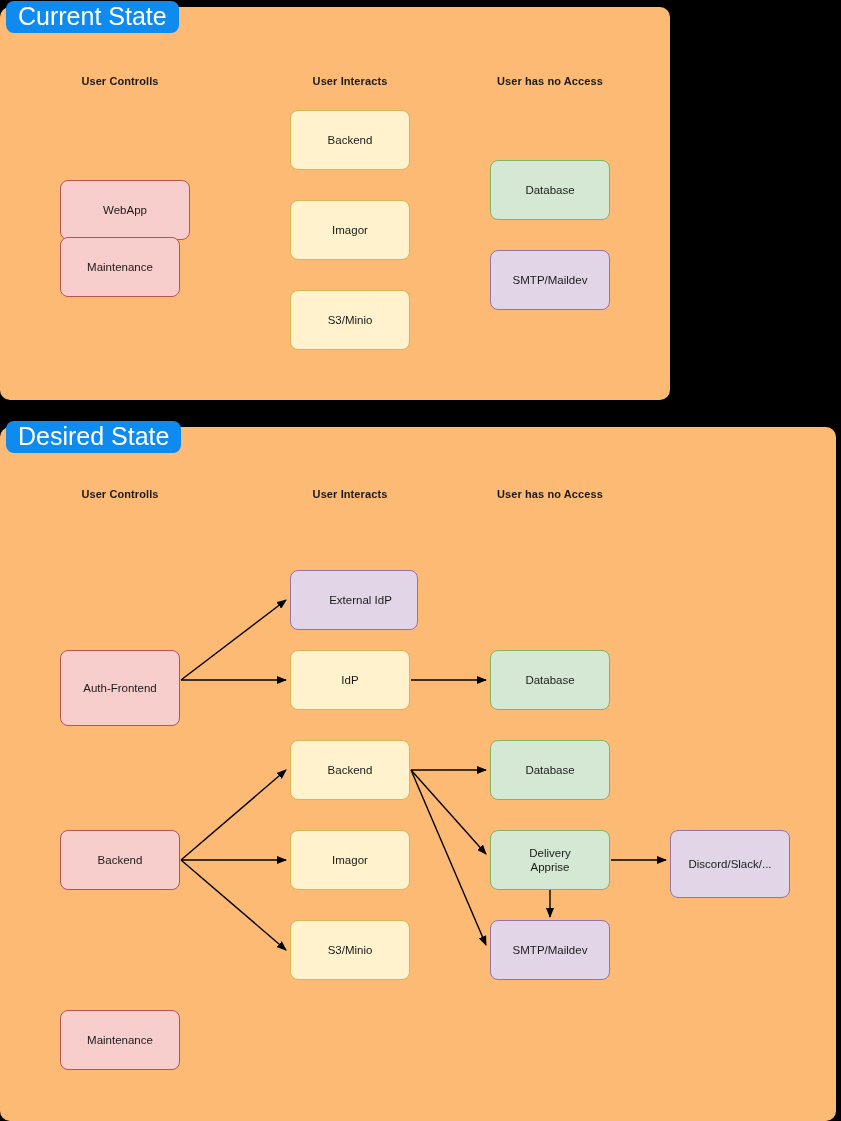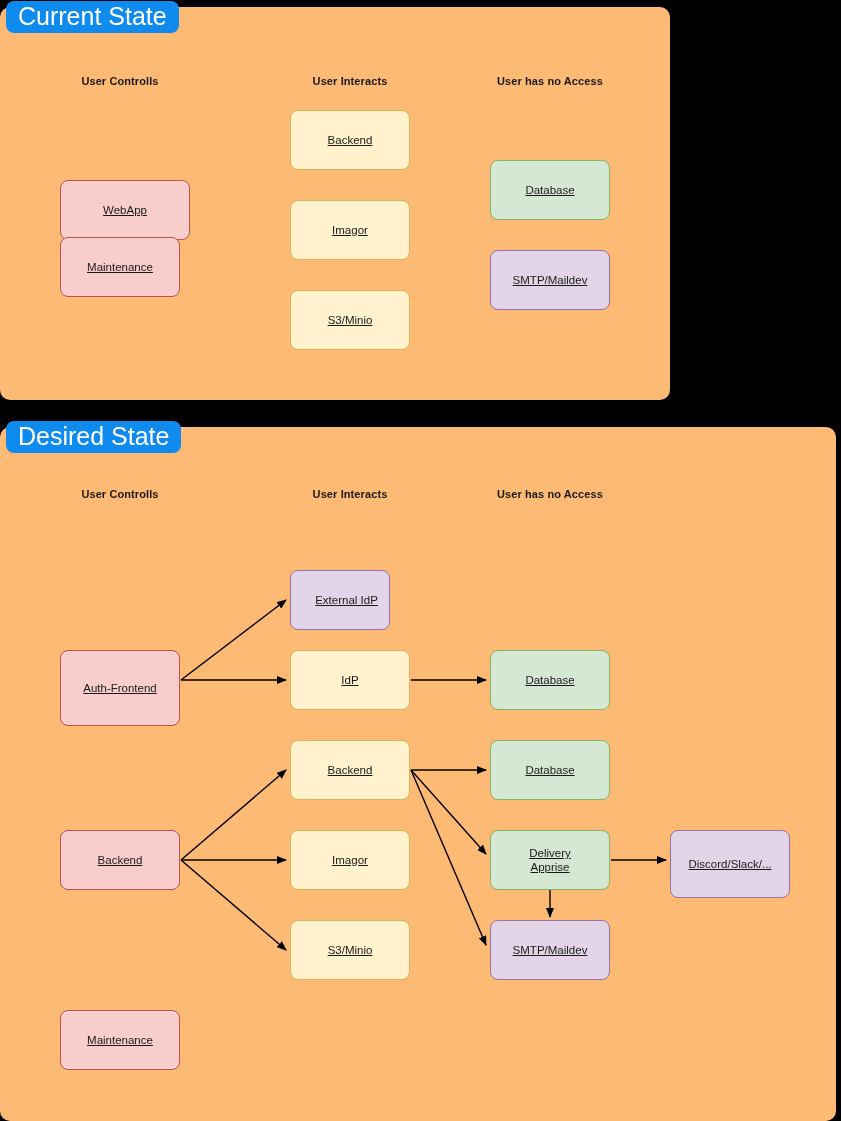--- a/index.html
+++ b/index.html
@@ -27,21 +27,20 @@
     position:absolute;font-size:11px;font-weight:bold;color:#1a1a1a;
     text-align:center;width:140px;letter-spacing:0.1px;
   }
 
   .node{
     position:absolute;box-sizing:border-box;border-radius:8px;
     border-width:1.4px;border-style:solid;
     display:flex;align-items:center;justify-content:center;
     font-size:11.5px;color:#1a1a1a;text-align:center;line-height:14px;
     white-space:pre-line;
-    text-decoration:underline;
   }
   .n-red   {background:#f8cecc;border-color:#b85450;}
   .n-yellow{background:#fff2cc;border-color:#d6b656;}
   .n-green {background:#d5e8d4;border-color:#82b366;}
   .n-purple{background:#e1d5e7;border-color:#9673a6;}
 
   svg.edges{position:absolute;left:0;top:0;width:836px;height:694px;overflow:visible;pointer-events:none;}
   .edge{stroke:#000000;stroke-width:1.4px;fill:none;}
 </style>
 </head>
@@ -99,21 +98,21 @@
   </svg>
 
   <div class="col-head" style="left:50px;top:61px;">User Controlls</div>
   <div class="col-head" style="left:280px;top:61px;">User Interacts</div>
   <div class="col-head" style="left:480px;top:61px;">User has no Access</div>
 
   <div class="node n-red" style="left:60px;top:223px;width:120px;height:76px;">Auth-Frontend</div>
   <div class="node n-red" style="left:60px;top:403px;width:120px;height:60px;">Backend</div>
   <div class="node n-red" style="left:60px;top:583px;width:120px;height:60px;">Maintenance</div>
 
-  <div class="node n-purple" style="left:290px;top:143px;width:100px;height:60px;padding-left:13px;">External IdP</div>
+  <div class="node n-purple" style="left:290px;top:143px;width:128px;height:60px;padding-left:13px;">External IdP</div>
   <div class="node n-yellow" style="left:290px;top:223px;width:120px;height:60px;">IdP</div>
   <div class="node n-yellow" style="left:290px;top:313px;width:120px;height:60px;">Backend</div>
   <div class="node n-yellow" style="left:290px;top:403px;width:120px;height:60px;">Imagor</div>
   <div class="node n-yellow" style="left:290px;top:493px;width:120px;height:60px;">S3/Minio</div>
 
   <div class="node n-green" style="left:490px;top:223px;width:120px;height:60px;">Database</div>
   <div class="node n-green" style="left:490px;top:313px;width:120px;height:60px;">Database</div>
   <div class="node n-green" style="left:490px;top:403px;width:120px;height:60px;">Delivery
 Apprise</div>
   <div class="node n-purple" style="left:490px;top:493px;width:120px;height:60px;">SMTP/Maildev</div>

